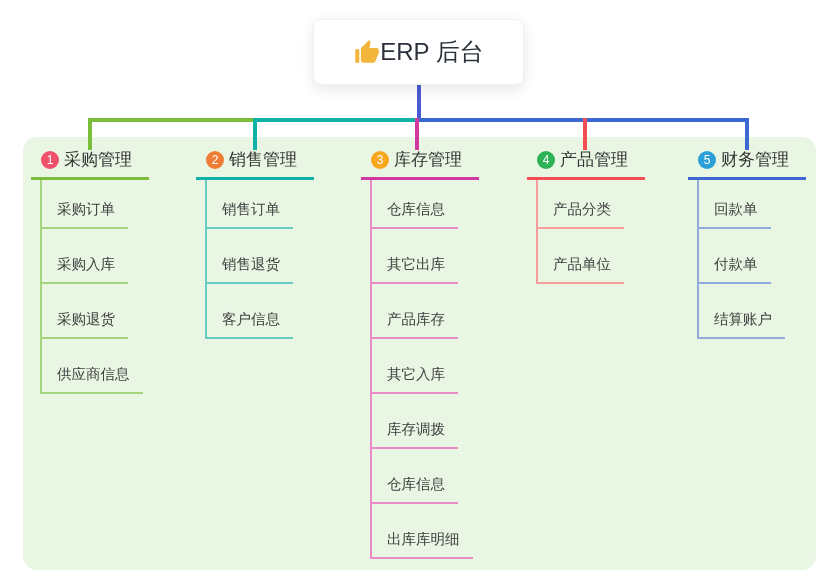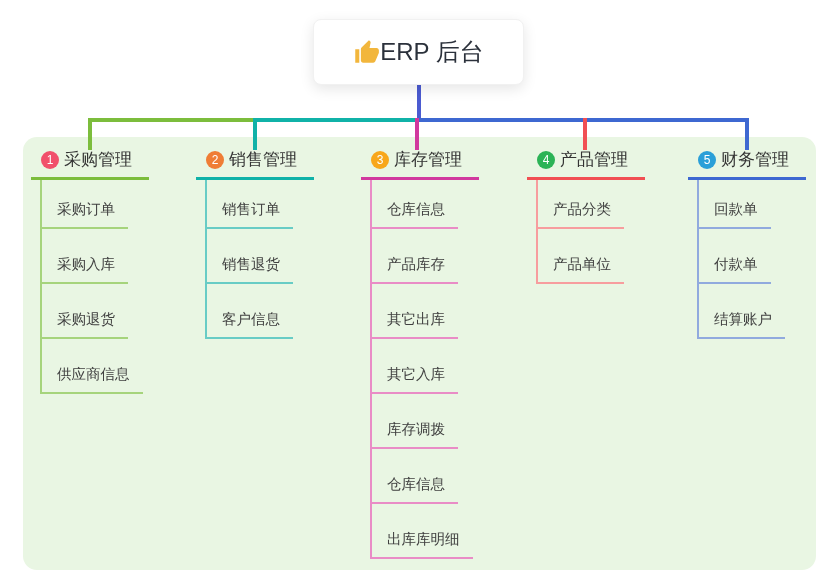--- a/index.html
+++ b/index.html
@@ -105,22 +105,22 @@
     </div>
   </div>
 
   <div class="branch b3">
     <div class="branch-header">
       <span class="badge">3</span>
       <span class="branch-title">库存管理</span>
     </div>
     <div class="items">
       <div class="item">仓库信息</div>
+      <div class="item">其它出库</div>
       <div class="item">产品库存</div>
-      <div class="item">其它出库</div>
       <div class="item">其它入库</div>
       <div class="item">库存调拨</div>
       <div class="item">仓库信息</div>
       <div class="item">出库库明细</div>
     </div>
   </div>
 
   <div class="branch b4">
     <div class="branch-header">
       <span class="badge">4</span>

